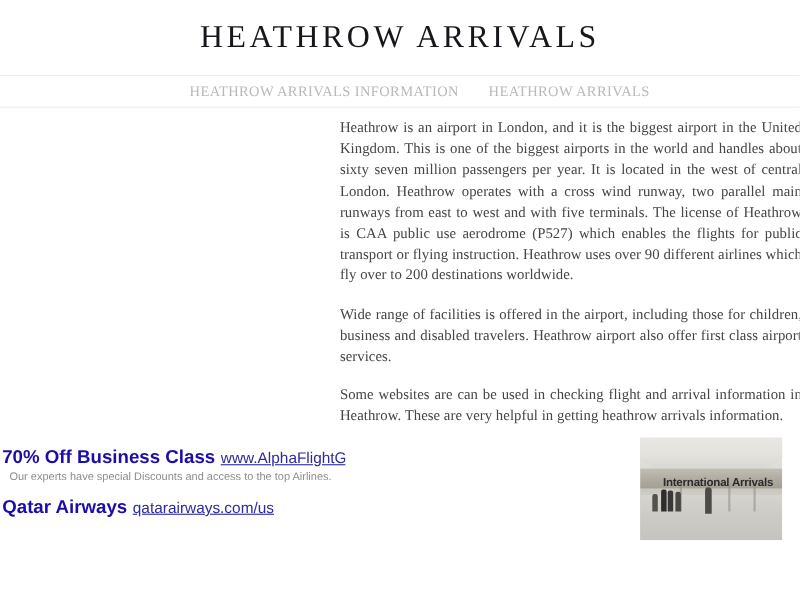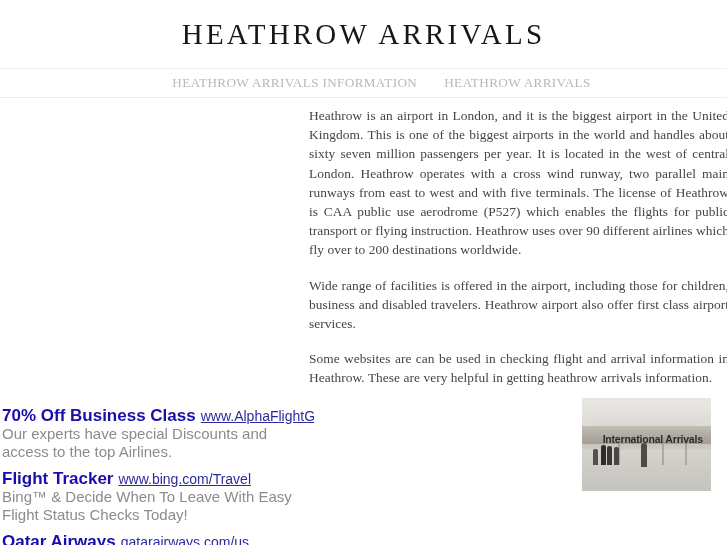--- a/index.html
+++ b/index.html
@@ -107,25 +107,26 @@
     cursor: pointer;
   }
   .ad-url {
     font-size: 14px;
     color: #2b2b9e;
     text-decoration: underline;
     margin-left: 5px;
     cursor: pointer;
   }
   .ad-desc {
-    font-size: 15px;
+    font-size: 10px;
     line-height: 18px;
     color: #8c8c8c;
     white-space: normal;
     max-width: 306px;
+    text-align: center;
   }
 
   
   .terminal-photo {
     position: absolute;
     left: 582px;
     top: 398px;
     width: 129px;
     height: 93px;
     overflow: hidden;
@@ -244,26 +245,20 @@
 
   <div class="ads-block">
 
     <div class="ad-unit">
       <div class="ad-headline-row">
         <a class="ad-title" href="#">70% Off Business Class</a><a class="ad-url" href="#">www.AlphaFlightGuru.com</a>
       </div>
       <div class="ad-desc">Our experts have special Discounts and access to the top Airlines.</div>
     </div>
 
-    <div class="ad-unit">
-      <div class="ad-headline-row">
-        <a class="ad-title" href="#">Flight Tracker</a><a class="ad-url" href="#">www.bing.com/Travel</a>
-      </div>
-      <div class="ad-desc">Bing™ &amp; Decide When To Leave With Easy Flight Status Checks Today!</div>
-    </div>
 
     <div class="ad-unit">
       <div class="ad-headline-row">
         <a class="ad-title" href="#">Qatar Airways</a><a class="ad-url" href="#">qatarairways.com/us</a>
       </div>
 
     </div>
 
   </div>
 

